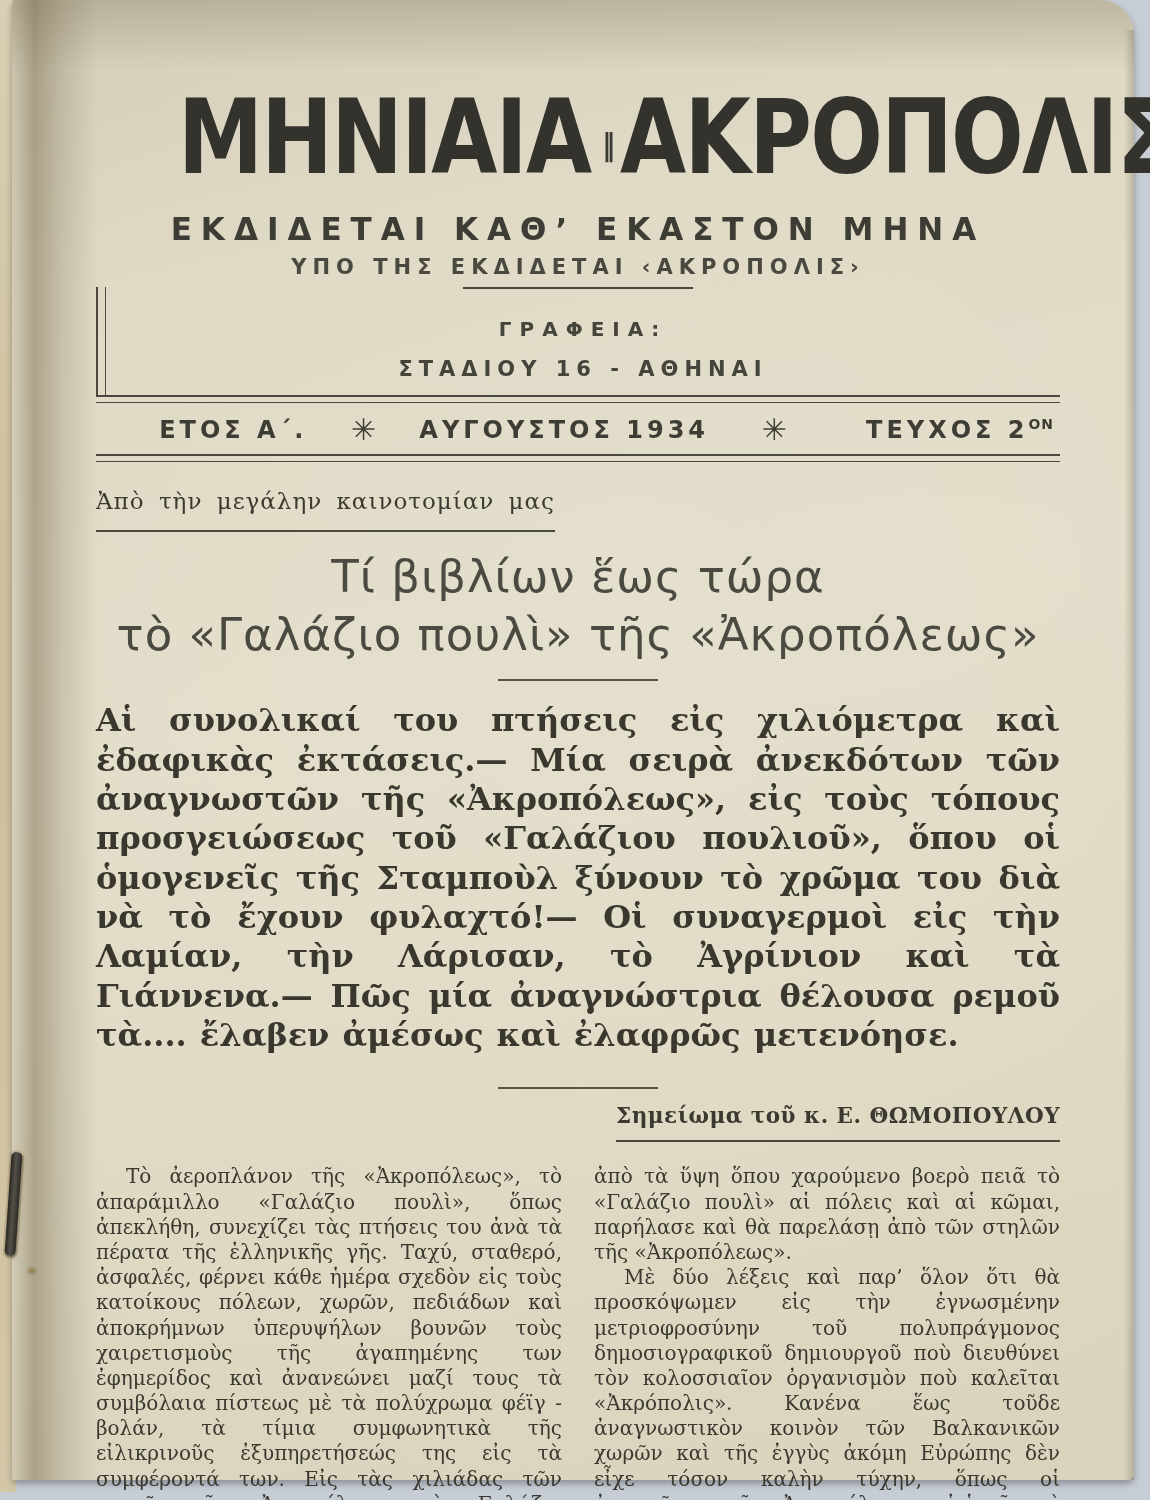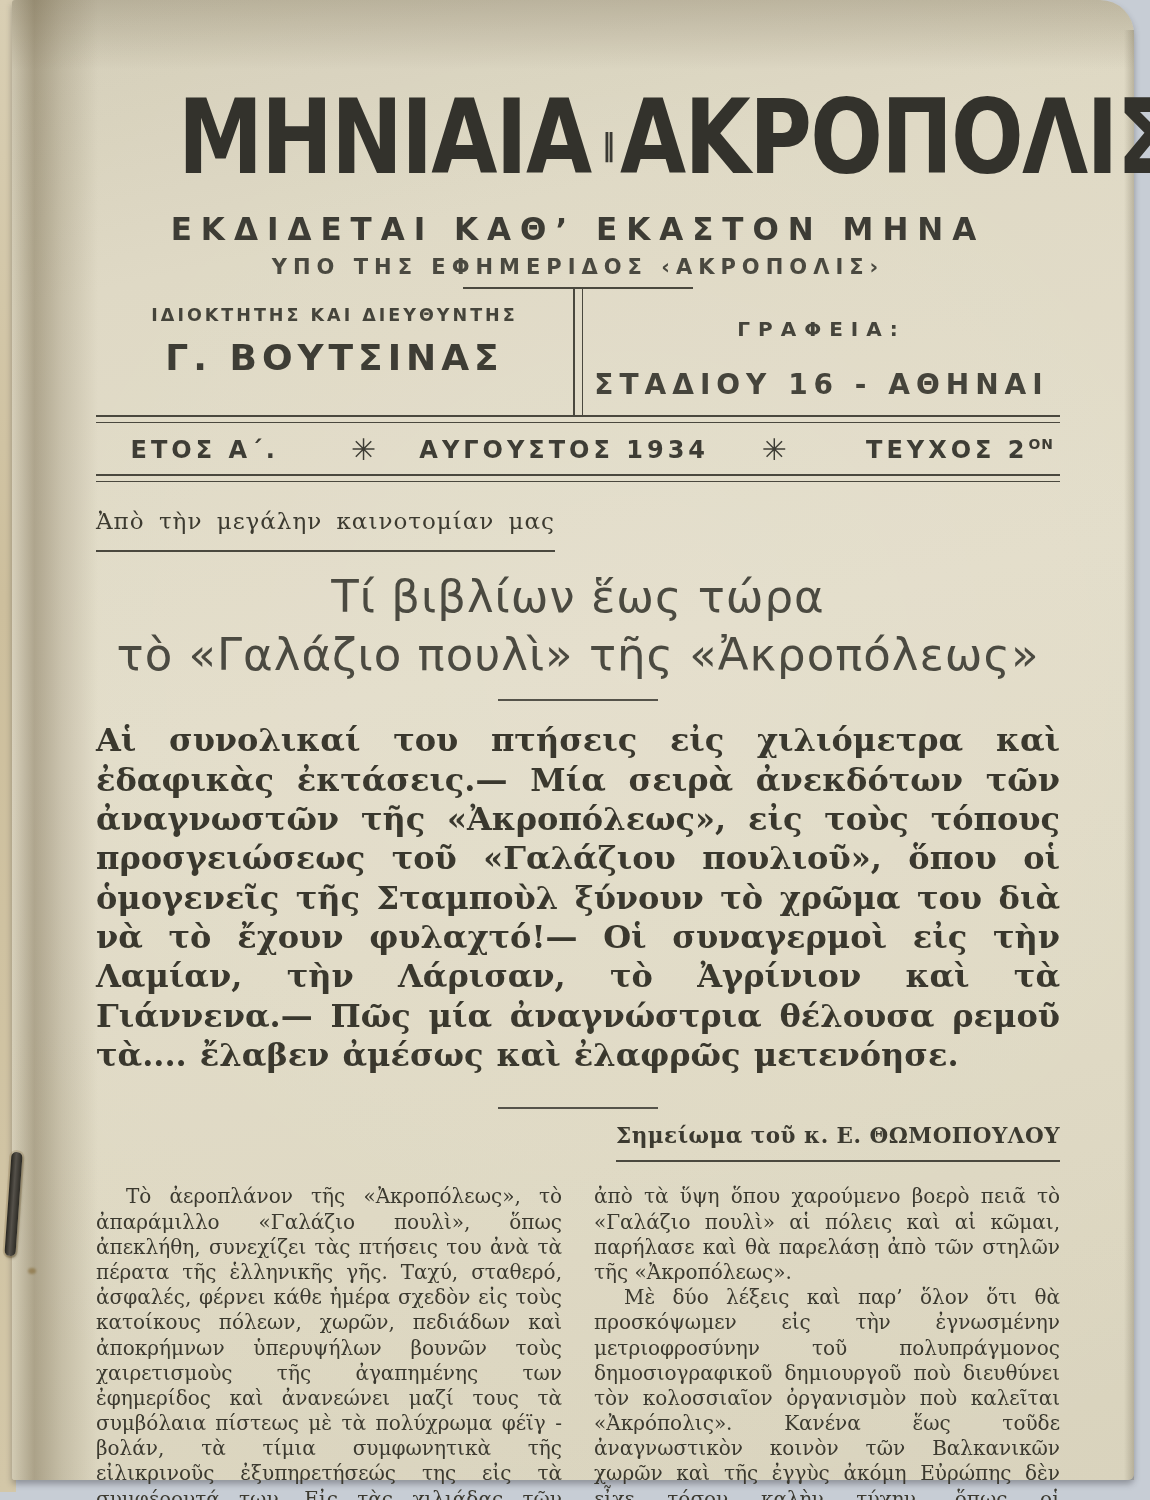--- a/index.html
+++ b/index.html
@@ -127,38 +127,38 @@
   .owner-name{
     font-family:"DejaVu Sans", sans-serif;font-weight:bold;
     font-size:36px;letter-spacing:5px;color:#3e3d35;margin-top:12px;
   }
   .offices-label{
     font-family:"DejaVu Sans", sans-serif;font-weight:bold;
     font-size:20px;letter-spacing:8px;color:#45443b;margin-top:14px;
   }
   .offices-address{
     font-family:"DejaVu Sans", sans-serif;font-weight:bold;
-    font-size:28px;letter-spacing:6px;color:#45443b;margin-top:27px;
+    font-size:21px;letter-spacing:6px;color:#45443b;margin-top:16px;
   }
 
   
   .double-rule{
     height:5px;
     border-top:2px solid #4a483e;
     border-bottom:1.6px solid #4a483e;
   }
 
   
   .dateline{
     display:flex;align-items:center;
     padding:9px 6px 7px;
     font-family:"DejaVu Sans", sans-serif;
     font-weight:bold;font-size:24px;letter-spacing:4px;color:#3e3d35;
   }
-  .dl-year{flex:1.1;text-align:center;}
+  .dl-year{flex:1.1;text-align:right;}
   .dl-star{flex:0.6;text-align:center;font-size:30px;font-weight:normal;letter-spacing:0;}
   .dl-month{flex:1.6;text-align:left;}
   .dl-issue{flex:1.2;text-align:right;white-space:nowrap;}
   .dl-issue .sup{font-size:0.58em;vertical-align:9px;letter-spacing:1px;}
 
   
   .kicker{
     margin-top:26px;
     display:inline-block;
     font-size:23px;
@@ -227,29 +227,25 @@
     <div class="left-shadow"></div>
     <div class="right-edge"></div>
     <div class="staple"></div>
     <div class="stain"></div>
 
     <div class="content">
 
       <div class="masthead">
         <div class="mast-title"><span>ΜΗΝΙΑΙΑ</span> <span class="mast-quote">‖</span><span>ΑΚΡΟΠΟΛΙΣ</span></div>
         <div class="mast-sub1">ΕΚΔΙΔΕΤΑΙ ΚΑΘ’ ΕΚΑΣΤΟΝ ΜΗΝΑ</div>
-        <div class="mast-sub2">ΥΠΟ ΤΗΣ ΕΦΗΜΕΡΙΔΟΣ ‹ΑΚΡΟΠΟΛΙΣ›</div>
+        <div class="mast-sub2">ΥΠΟ ΤΗΣ ΕΚΔΙΔΕΤΑΙ ‹ΑΚΡΟΠΟΛΙΣ›</div>
       </div>
 
       <div class="info-box">
         <div class="info-top-seg"></div>
-        <div class="info-col">
-          <div class="owner-label">ΙΔΙΟΚΤΗΤΗΣ ΚΑΙ ΔΙΕΥΘΥΝΤΗΣ</div>
-          <div class="owner-name">Γ. ΒΟΥΤΣΙΝΑΣ</div>
-        </div>
         <div class="info-divider"></div>
         <div class="info-col">
           <div class="offices-label">ΓΡΑΦΕΙΑ:</div>
           <div class="offices-address">ΣΤΑΔΙΟΥ 16 - ΑΘΗΝΑΙ</div>
         </div>
       </div>
 
       <div class="double-rule"></div>
 
       <div class="dateline">

